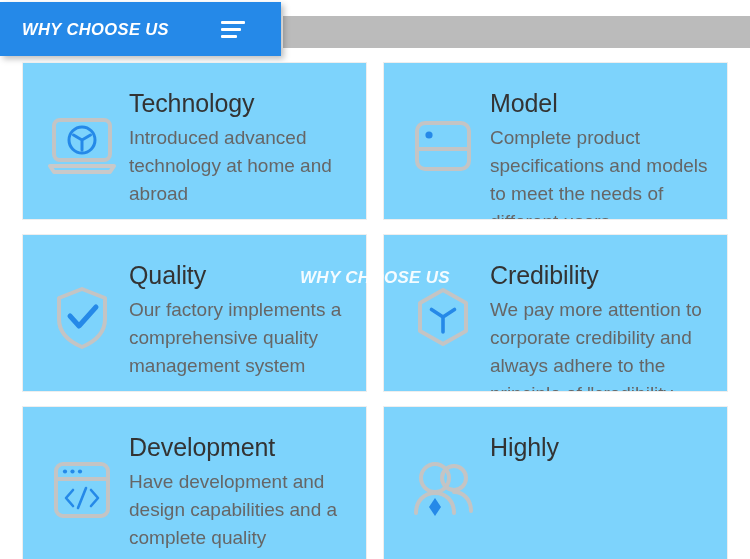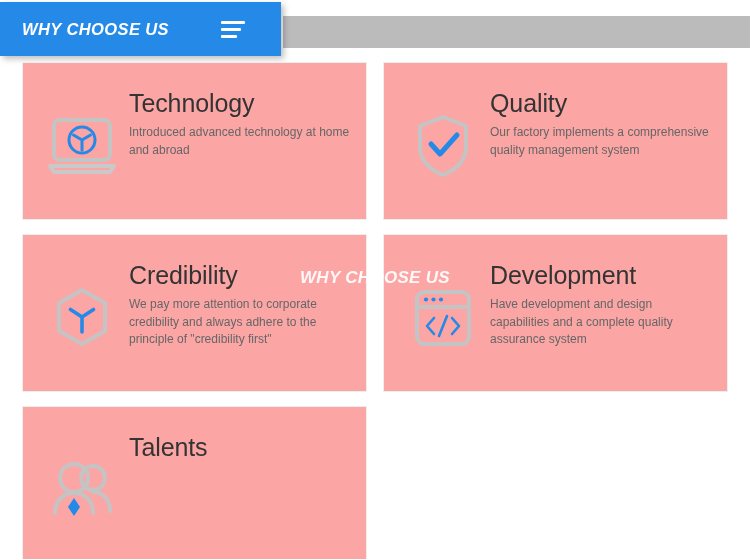--- a/index.html
+++ b/index.html
@@ -92,21 +92,21 @@
     left: 22px;
     top: 62px;
     width: 706px;
     display: grid;
     grid-template-columns: 345px 345px;
     grid-template-rows: 158px 158px 158px;
     column-gap: 16px;
     row-gap: 14px;
   }
   .card {
-    background: #fca5a5;
+    background: #7dd3fc;
     border: 1px solid #eeeeee;
     box-sizing: border-box;
     display: flex;
     align-items: flex-start;
     padding: 22px 16px 16px 16px;
     position: relative;
     overflow: hidden;
   }
   .card-icon {
     flex: 0 0 auto;
@@ -124,21 +124,21 @@
   }
   .card-title {
     font-size: 25px;
     color: #333333;
     font-weight: normal;
     line-height: 1.15;
     margin: 0 0 6px 0;
     letter-spacing: -0.1px;
   }
   .card-desc {
-    font-size: 12px;
+    font-size: 19px;
     color: #666666;
     line-height: 1.48;
     margin: 0;
   }
   svg { display: block; }
 </style>
 </head>
 <body>
 
 <div class="header-zone">
@@ -165,20 +165,33 @@
         <circle cx="36" cy="24" r="13" fill="none" stroke="#2589e8" stroke-width="3"></circle>
         <path d="M36 24 L36 34 M36 24 L27.5 19 M36 24 L44.5 19" stroke="#2589e8" stroke-width="3" stroke-linecap="round" fill="none"></path>
       </svg>
     </div>
     <div class="card-body">
       <h3 class="card-title">Technology</h3>
       <p class="card-desc">Introduced advanced technology at home and abroad</p>
     </div>
   </div>
 
+  <div class="card">
+    <div class="card-icon">
+      <svg width="62" height="62" viewBox="0 0 62 62">
+        <rect x="5" y="8" width="52" height="46" rx="8" ry="8" fill="none" stroke="#c4c4c4" stroke-width="4"></rect>
+        <line x1="5" y1="34" x2="57" y2="34" stroke="#c4c4c4" stroke-width="4"></line>
+        <circle cx="17" cy="20" r="3.6" fill="#2589e8"></circle>
+      </svg>
+    </div>
+    <div class="card-body">
+      <h3 class="card-title">Model</h3>
+      <p class="card-desc">Complete product specifications and models to meet the needs of different users</p>
+    </div>
+  </div>
 
   <div class="card">
     <div class="card-icon">
       <svg width="58" height="66" viewBox="0 0 58 66">
         <path d="M29 4 L52 13 L52 34 C52 48 41 57 29 62 C17 57 6 48 6 34 L6 13 Z" fill="none" stroke="#c4c4c4" stroke-width="4" stroke-linejoin="round"></path>
         <path d="M17 31 L26 41 L43 22" fill="none" stroke="#2589e8" stroke-width="5" stroke-linecap="round" stroke-linejoin="round"></path>
       </svg>
     </div>
     <div class="card-body">
       <h3 class="card-title">Quality</h3>
@@ -222,17 +235,17 @@
     <div class="card-icon">
       <svg width="70" height="62" viewBox="0 0 70 62">
         <circle cx="46" cy="19" r="12" fill="none" stroke="#c4c4c4" stroke-width="4"></circle>
         <path d="M46 33 C56 33 63 41 63 52" fill="none" stroke="#c4c4c4" stroke-width="4" stroke-linecap="round"></path>
         <circle cx="27" cy="19" r="14" fill="none" stroke="#c4c4c4" stroke-width="4"></circle>
         <path d="M8 54 C8 42 16 34 27 34 C38 34 46 42 46 54" fill="none" stroke="#c4c4c4" stroke-width="4" stroke-linecap="round"></path>
         <path d="M27 39 L33 48 L27 57 L21 48 Z" fill="#2589e8"></path>
       </svg>
     </div>
     <div class="card-body">
-      <h3 class="card-title">Talents</h3>
+      <h3 class="card-title">Highly</h3>
     </div>
   </div>
 
 </div>
 
 </body></html>

